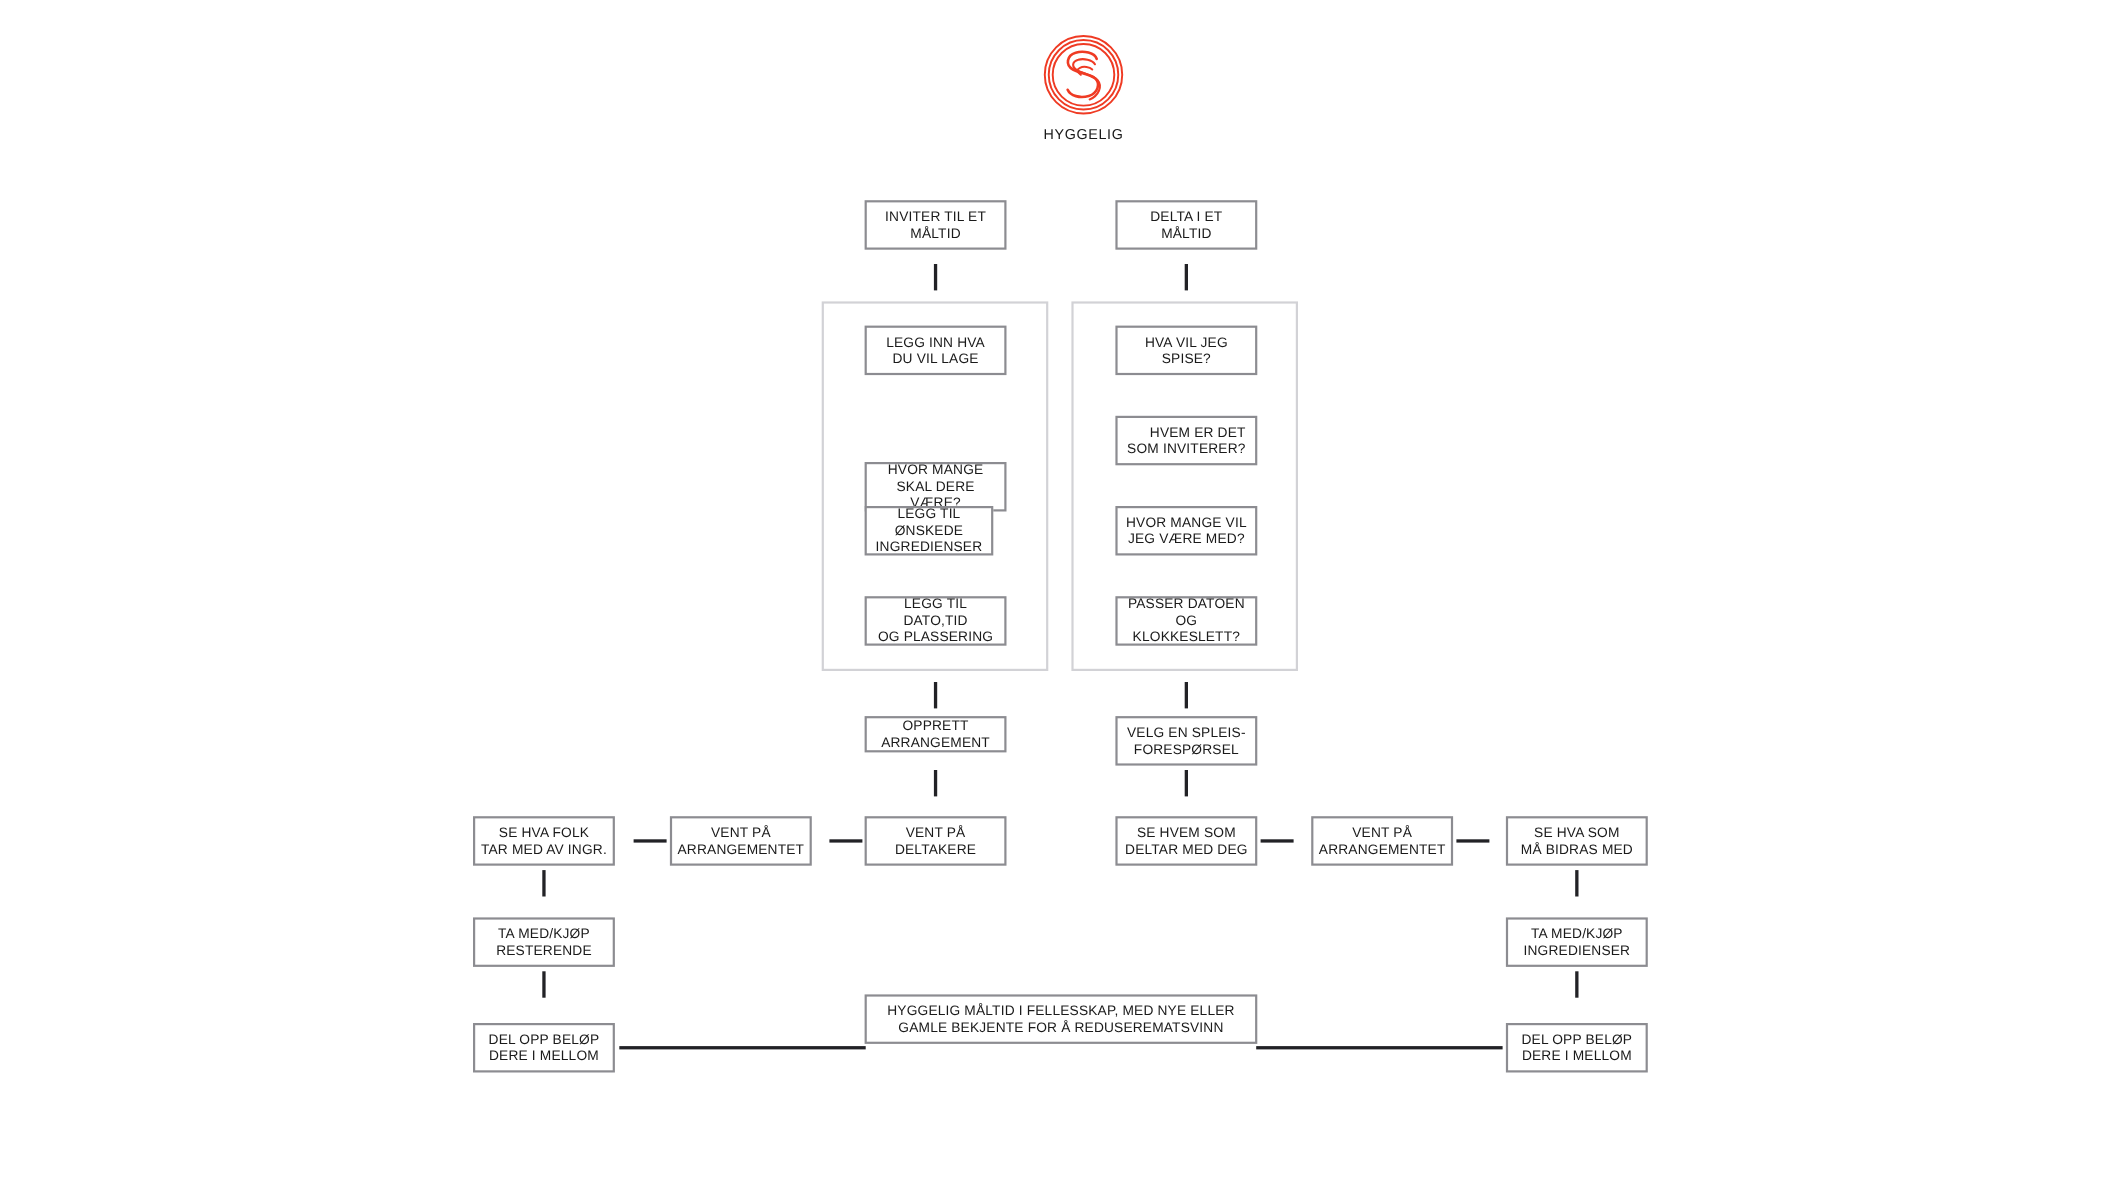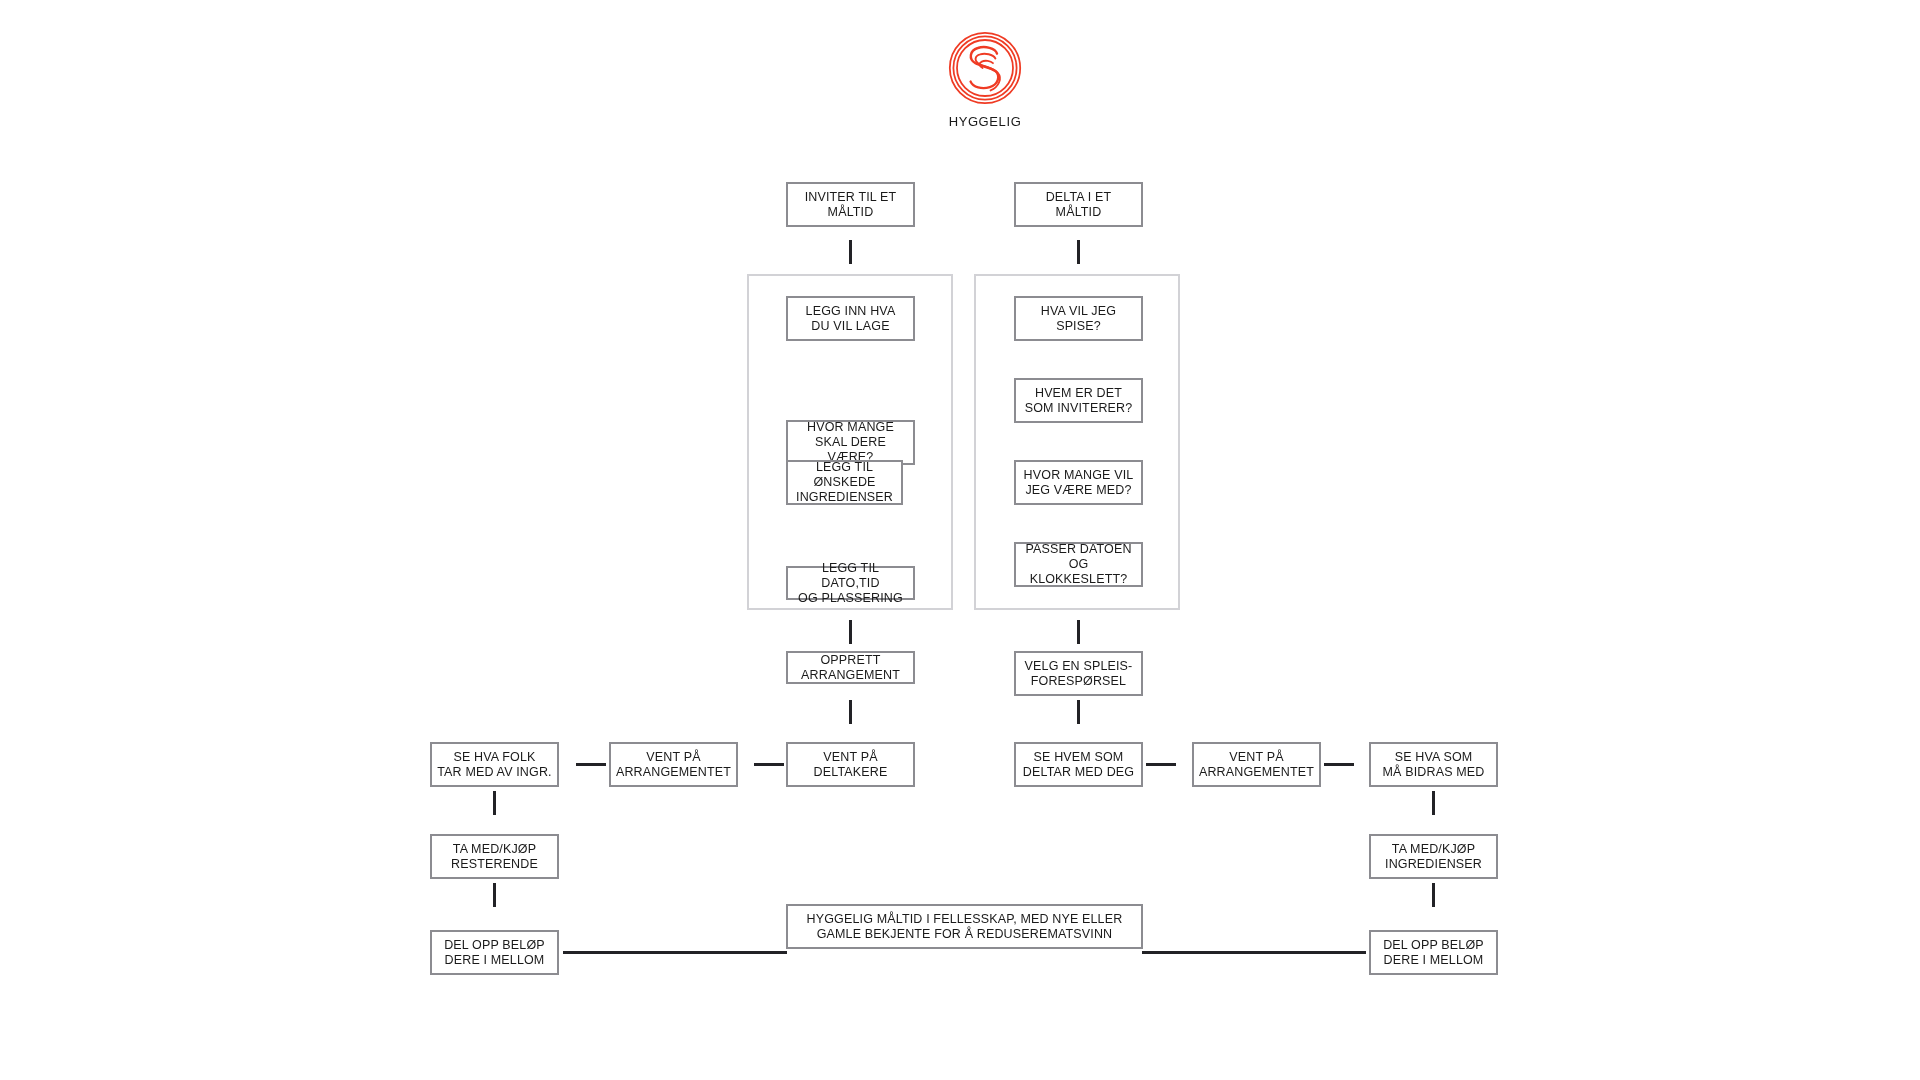--- a/index.html
+++ b/index.html
@@ -118,32 +118,32 @@
 DU VIL LAGE</span>
   </div>
   <div class="node" style="left:786px; top:388px; width:129px; height:45px;margin-top:32px;">
     <span>HVOR MANGE
 SKAL DERE VÆRE?</span>
   </div>
   <div class="node" style="left:786px; top:460px; width:117px; height:45px;">
     <span>LEGG TIL ØNSKEDE
 INGREDIENSER</span>
   </div>
-  <div class="node" style="left:786px; top:542px; width:129px; height:34px;margin-top:24px;">
+  <div class="node" style="left:786px; top:542px; width:129px; height:45px;">
     <span>LEGG TIL DATO,TID
 OG PLASSERING</span>
   </div>
 
   <div class="group" style="left:974px; top:274px; width:206px; height:336px;">
   </div>
   <div class="node" style="left:1014px; top:296px; width:129px; height:45px;">
     <span>HVA VIL JEG
 SPISE?</span>
   </div>
-  <div class="node" style="left:1014px; top:378px; width:129px; height:45px;">
+  <div class="node" style="left:1014px; top:378px; width:129px; height:45px;text-align:right;">
     <span>HVEM ER DET
 SOM INVITERER?</span>
   </div>
   <div class="node" style="left:1014px; top:460px; width:129px; height:45px;">
     <span>HVOR MANGE VIL
 JEG VÆRE MED?</span>
   </div>
   <div class="node" style="left:1014px; top:542px; width:129px; height:45px;">
     <span>PASSER DATOEN
 OG KLOKKESLETT?</span>

